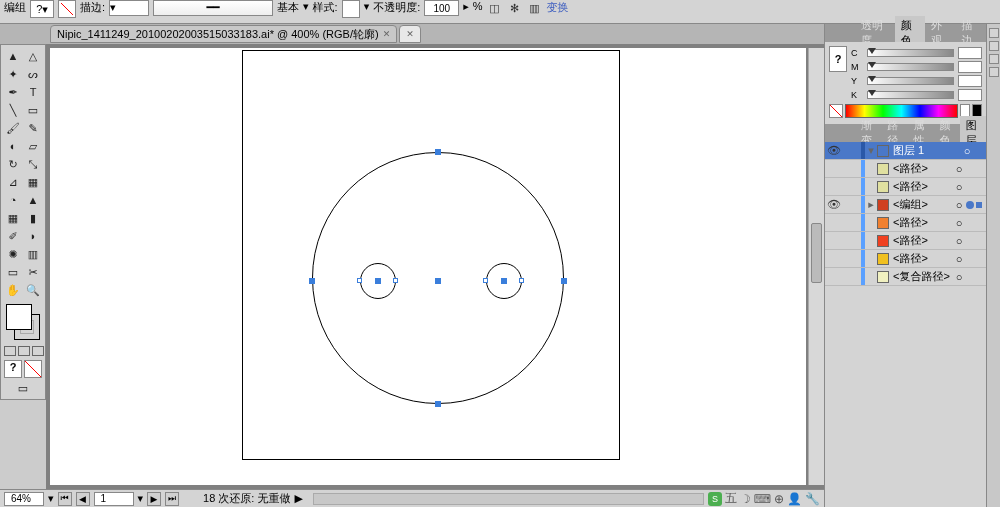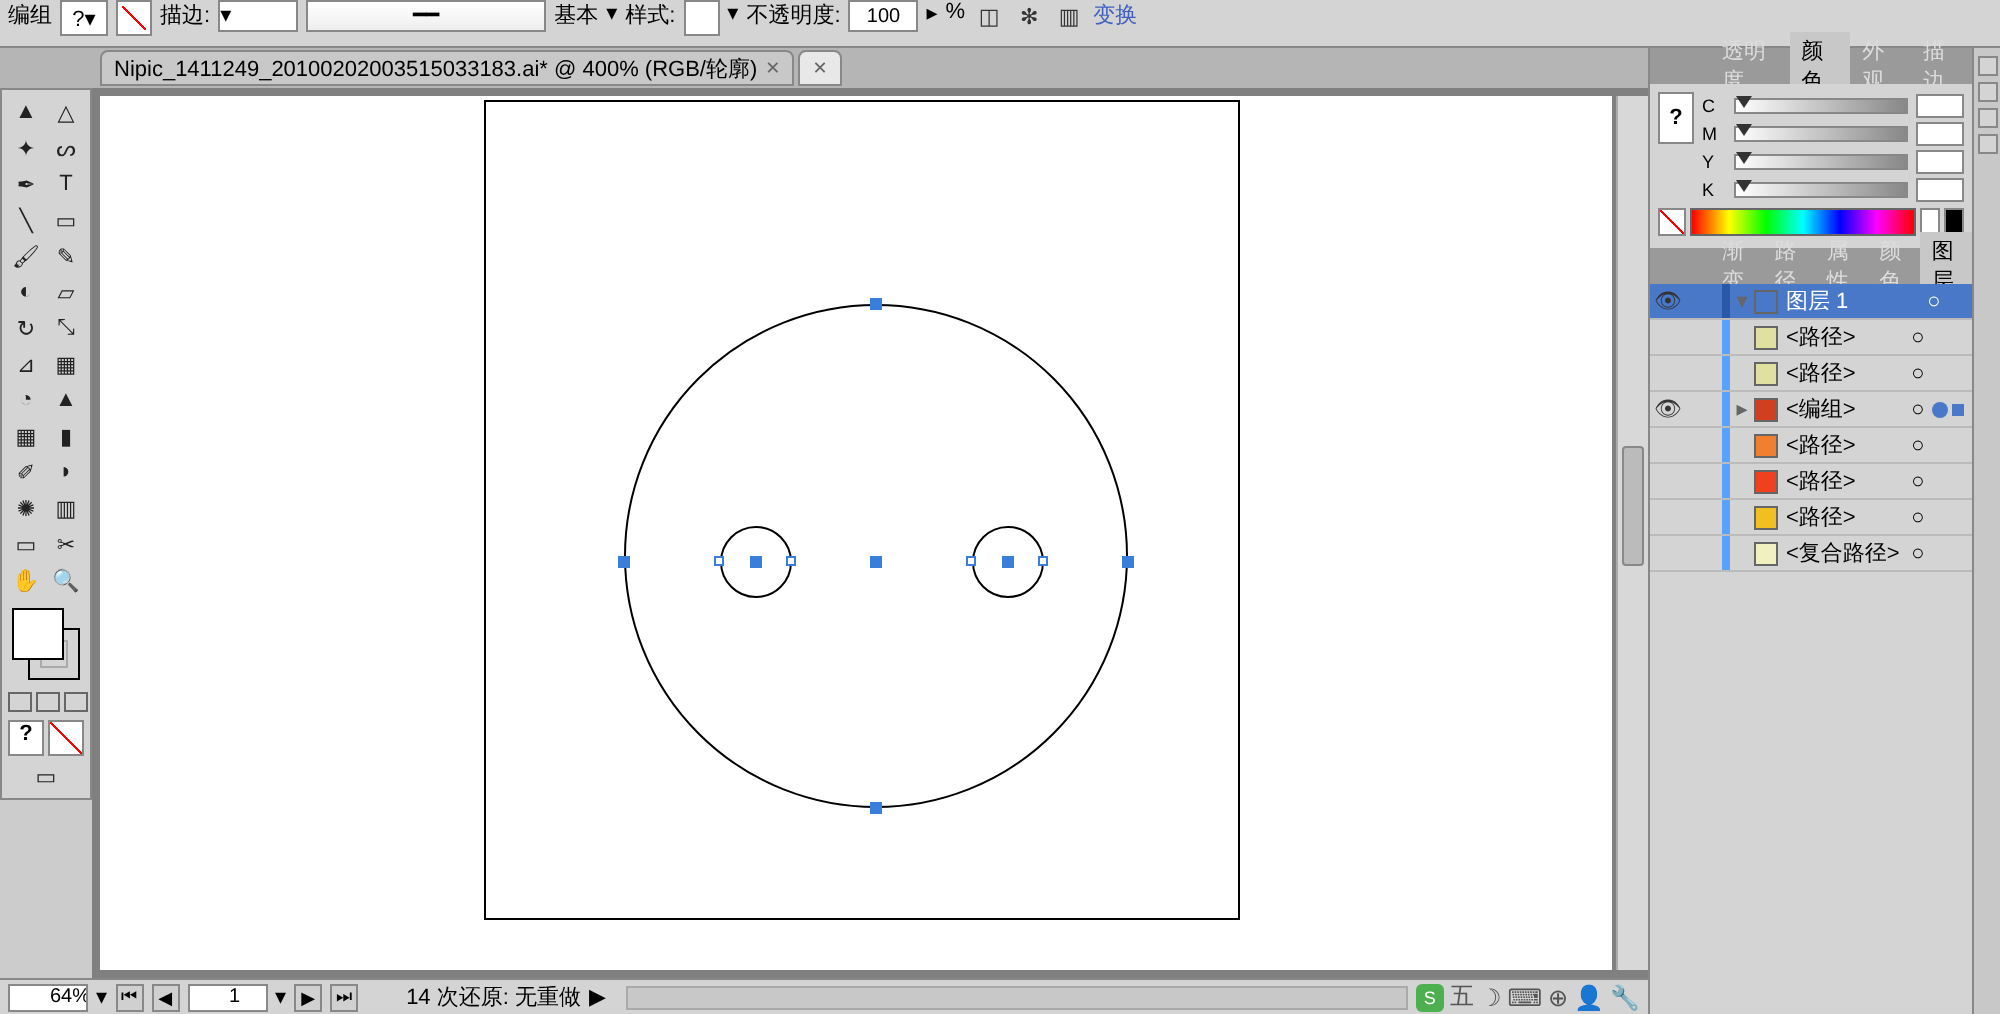--- a/index.html
+++ b/index.html
@@ -35,21 +35,21 @@
 .canvas-area { position: absolute; left: 46px; top: 44px; right: 176px; bottom: 18px; background: #808080; }
 .canvas-inner { position: absolute; inset: 4px 18px 4px 4px; background: #fff; overflow: hidden; }
 .artboard { position: absolute; left: 192px; top: 2px; width: 378px; height: 410px; border: 1px solid #000; background: #fff; }
 .big-circle { position: absolute; left: 262px; top: 104px; width: 252px; height: 252px; border: 1px solid #000; border-radius: 50%; }
 .anchor { position: absolute; width: 6px; height: 6px; background: #3a7edb; }
 .small-circle { position: absolute; width: 36px; height: 36px; border: 1px solid #000; border-radius: 50%; }
 .canvas-scroll { position: absolute; right: 0; top: 4px; bottom: 4px; width: 16px; background: #d8d8d8; border-left: 1px solid #aaa; }
 .canvas-scroll .thumb { position: absolute; left: 2px; right: 2px; top: 40%; height: 60px; background: #bbb; border: 1px solid #888; border-radius: 2px; }
 
 .statusbar { position: absolute; left: 0; right: 176px; bottom: 0; height: 18px; background: #d4d4d4; border-top: 1px solid #888; display: flex; align-items: center; padding: 0 4px; gap: 4px; font-size: 10px; }
-.statusbar input { width: 40px; height: 14px; border: 1px solid #888; background: #fff; font-size: 10px; text-align: left; padding-left: 20px; }
+.statusbar input { width: 40px; height: 14px; border: 1px solid #888; background: #fff; font-size: 10px; text-align: left; padding-left: 6px; }
 .statusbar .navbtn { width: 14px; height: 14px; background: #d0d0d0; border: 1px solid #888; display: flex; align-items: center; justify-content: center; font-size: 9px; }
 .statusbar .longbar { flex: 1; height: 12px; background: #c8c8c8; border: 1px solid #aaa; margin-left: 6px; }
 .ime { display: flex; align-items: center; gap: 3px; }
 .ime .sogou { width: 14px; height: 14px; background: #4CAF50; border-radius: 3px; color: #fff; font-size: 9px; text-align: center; line-height: 14px; }
 .ime span { color: #555; font-size: 12px; }
 
 .right { position: absolute; right: 0; top: 24px; width: 176px; bottom: 0; display: flex; }
 .mini { width: 14px; background: #c8c8c8; border-left: 1px solid #888; display: flex; flex-direction: column; align-items: center; padding-top: 4px; gap: 3px; }
 .mini div { width: 10px; height: 10px; background: #d4d4d4; border: 1px solid #888; }
 .panels { flex: 1; background: #d4d4d4; border-left: 1px solid #888; display: flex; flex-direction: column; }
@@ -188,21 +188,21 @@
 
 <div class="statusbar">
   <input value="64%" style="">
   <span>▾</span>
   <div class="navbtn">⏮</div>
   <div class="navbtn">◀</div>
   <input value="1" style="">
   <span>▾</span>
   <div class="navbtn">▶</div>
   <div class="navbtn">⏭</div>
-  <span style="margin-left:20px;">14 次还原: 无重做</span>
+  <span style="margin-left:20px;">18 次还原: 无重做</span>
   <span>▶</span>
   <div class="longbar"></div>
   <div class="ime">
     <div class="sogou">S</div>
     <span>五</span>
     <span>☽</span>
     <span>⌨</span>
     <span>⊕</span>
     <span>👤</span>
     <span>🔧</span>

